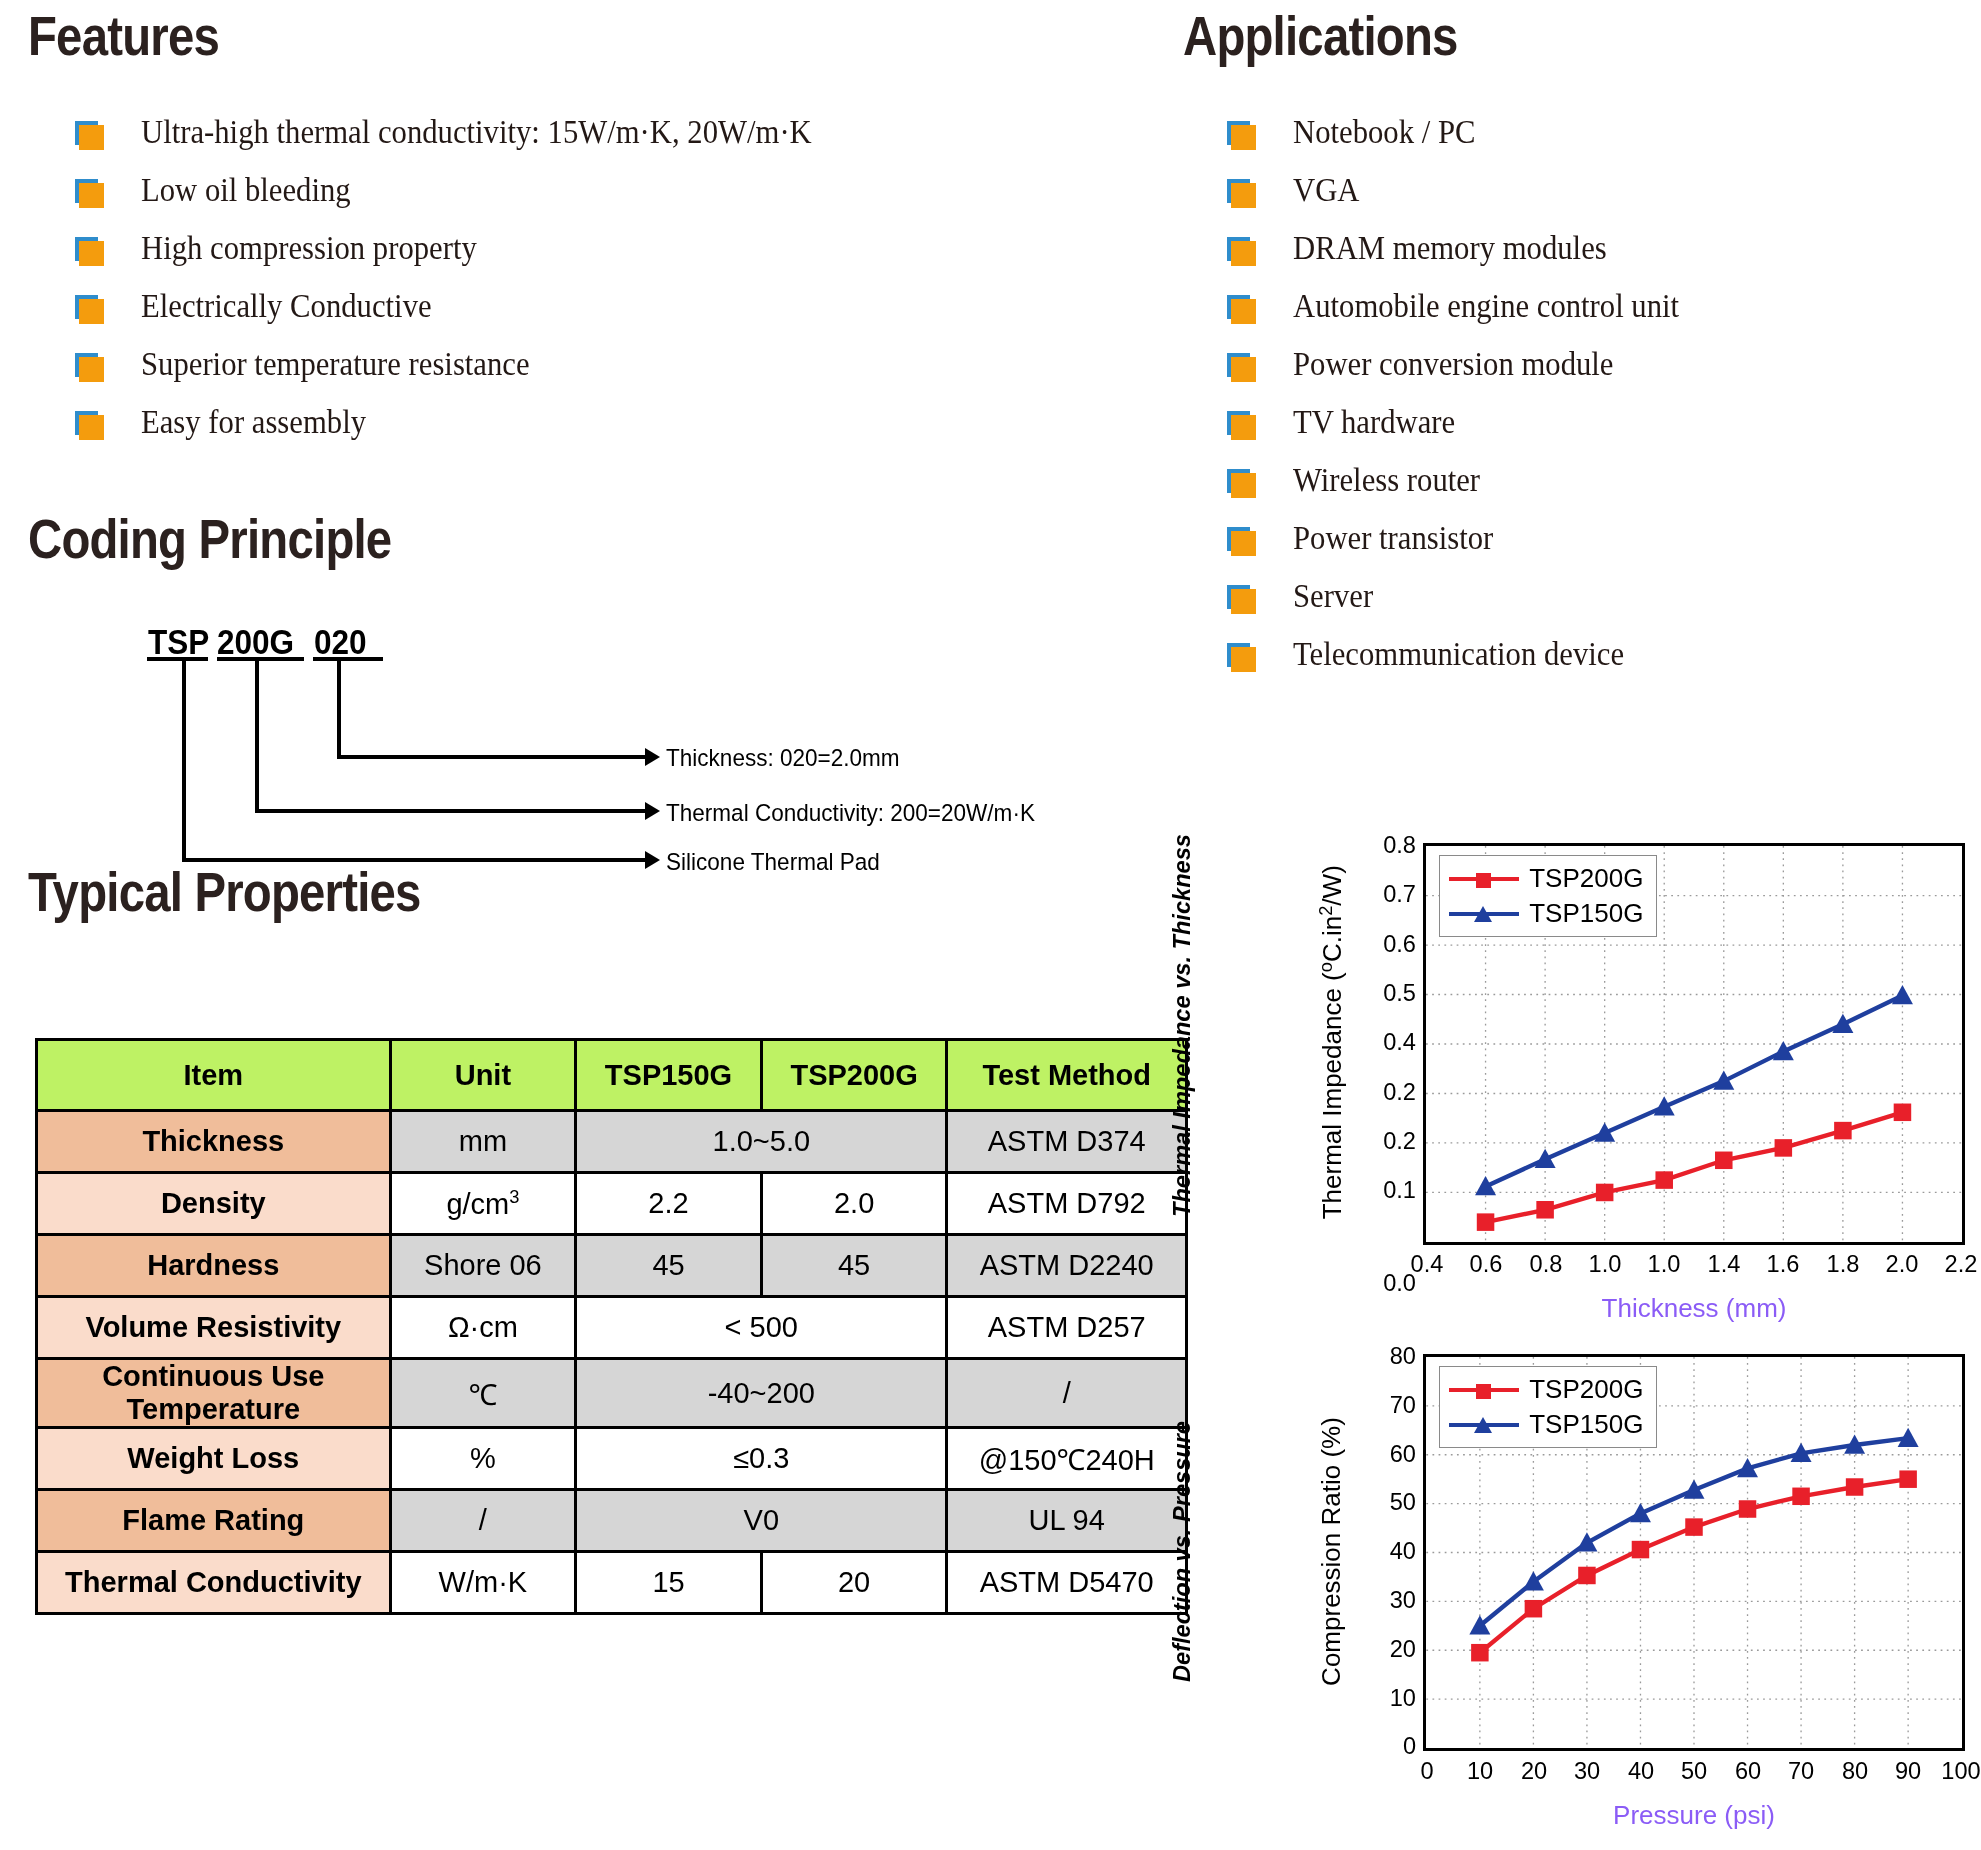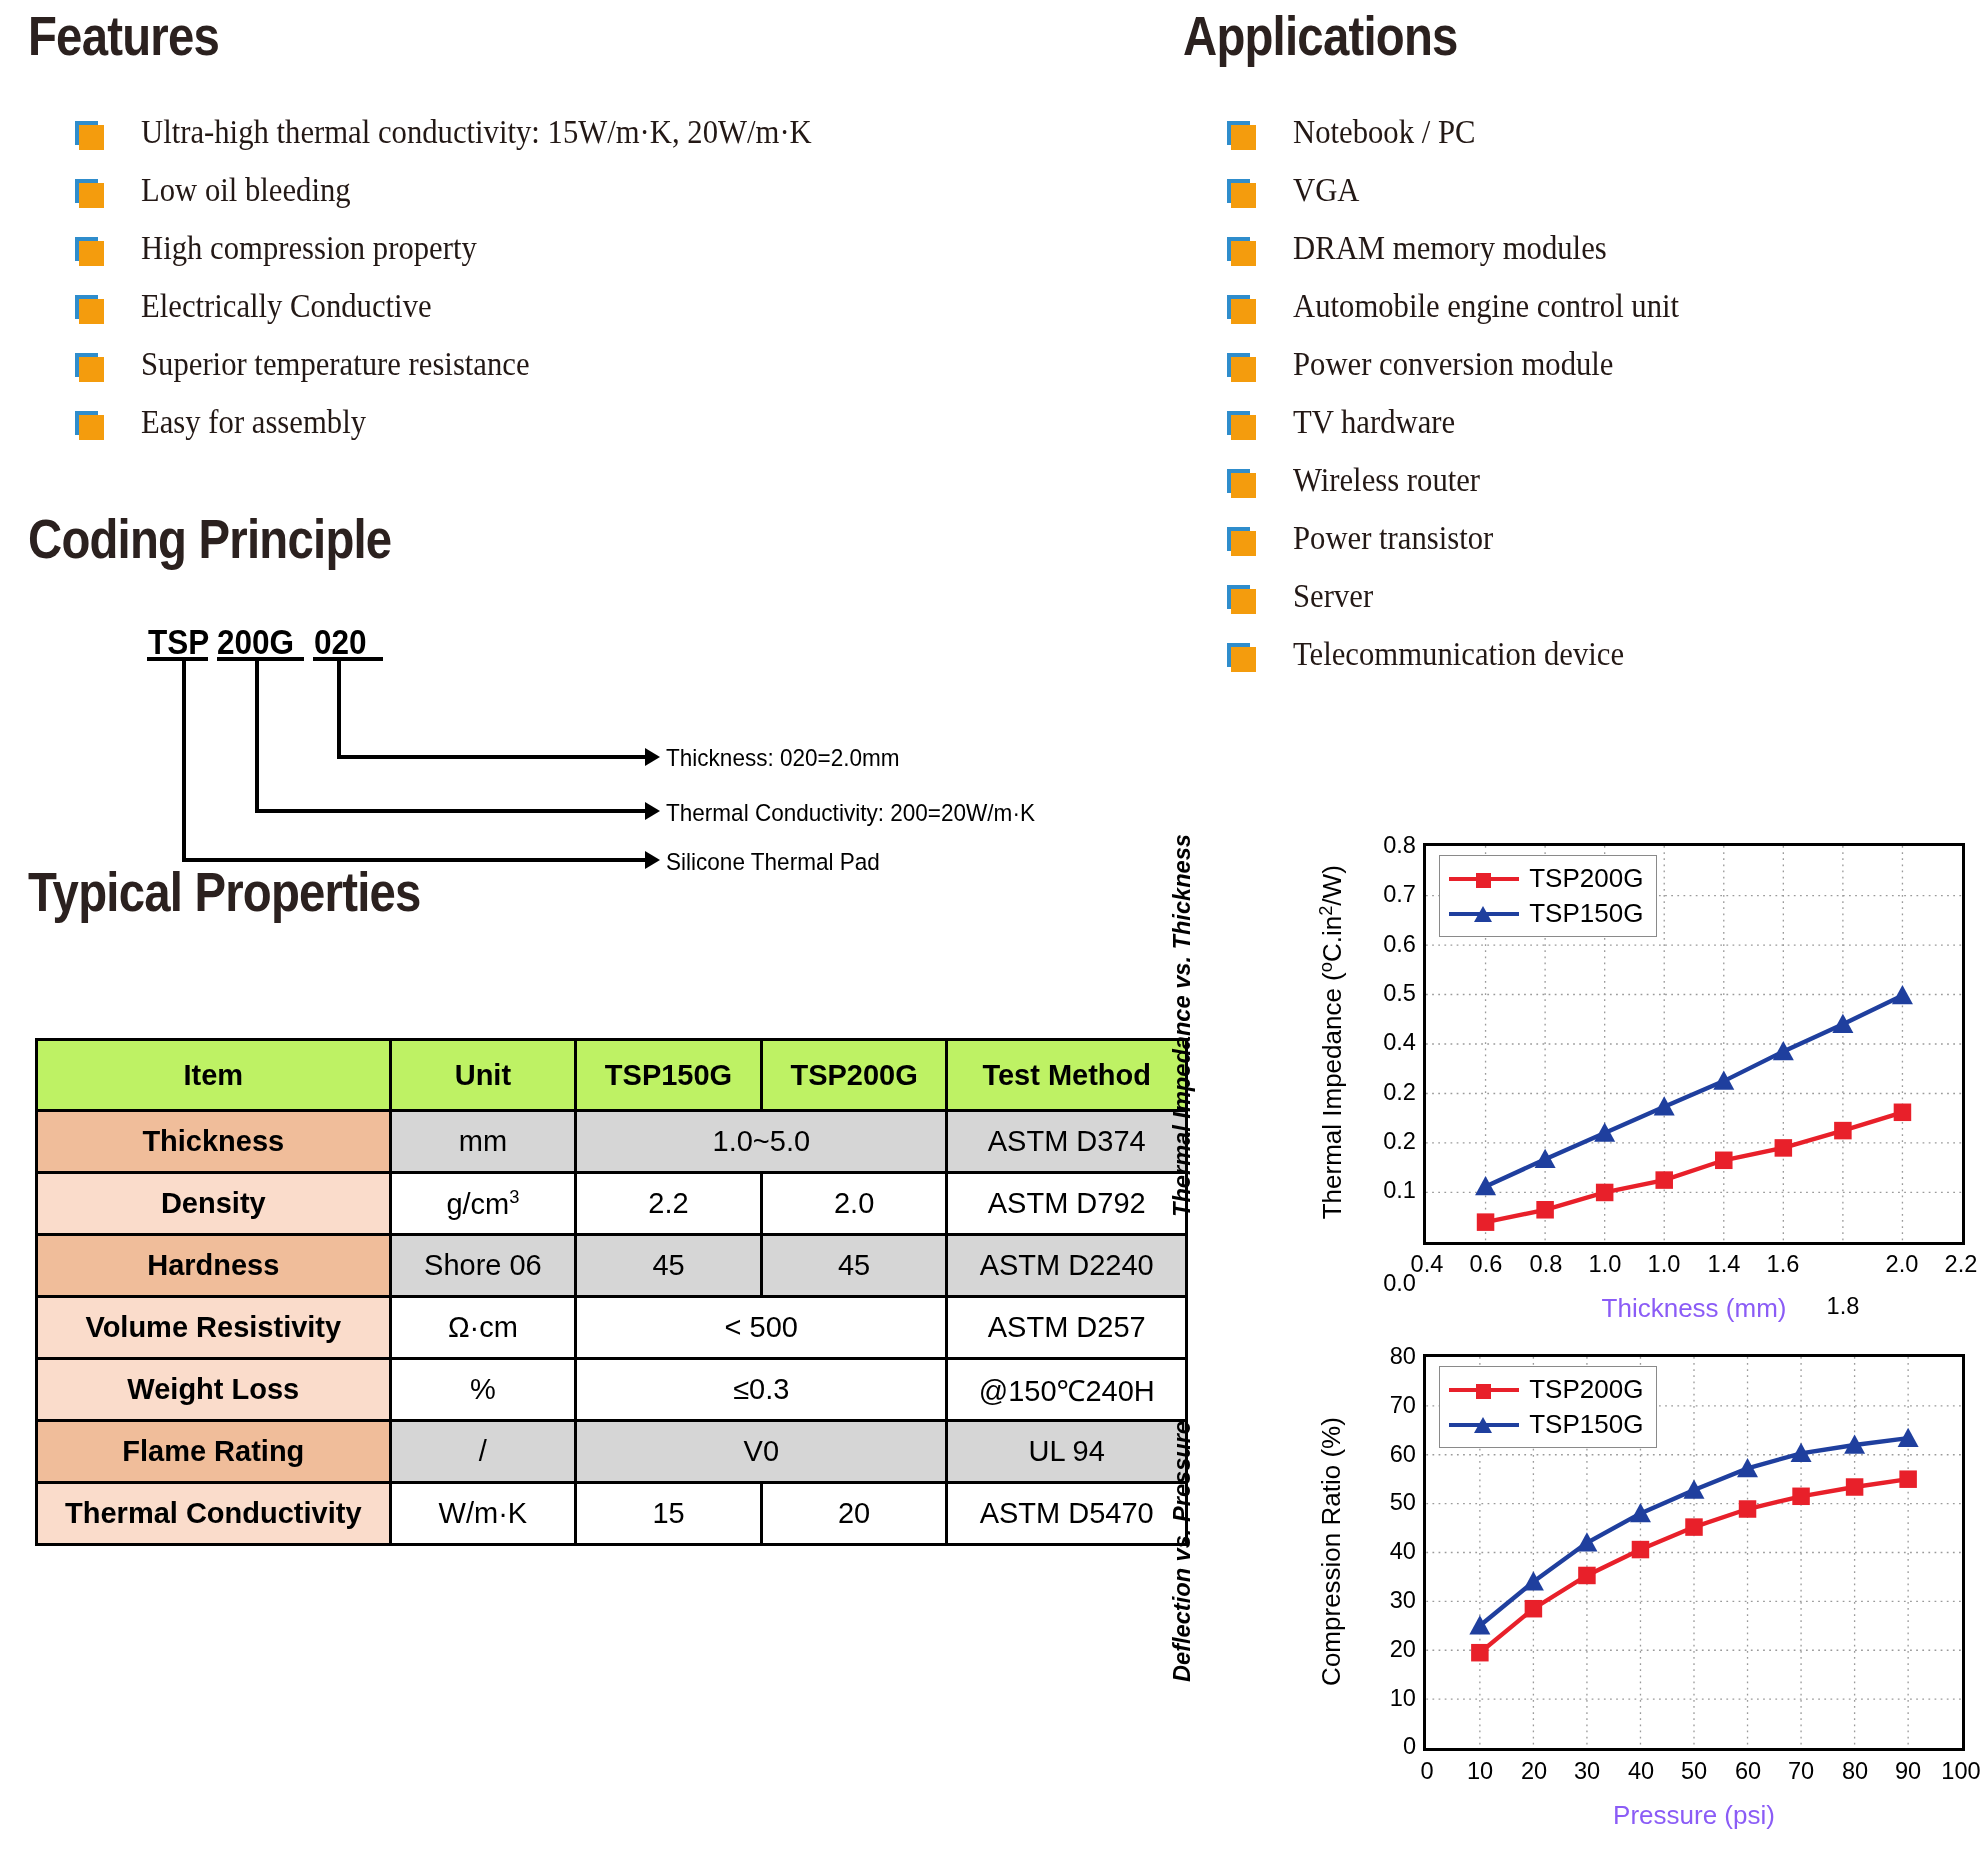--- a/index.html
+++ b/index.html
@@ -341,20 +341,29 @@
         <td class="val-cell">Shore 06</td>
         <td class="val-cell">45</td>
         <td class="val-cell">45</td>
         <td class="val-cell">ASTM D2240</td>
       </tr>
       <tr class="odd">
         <td class="item-cell">Volume Resistivity</td>
         <td class="val-cell">Ω·cm</td>
         <td class="val-cell" colspan="2">&lt; 500</td>
         <td class="val-cell">ASTM D257</td>
+      </tr>
+      <tr class="even tall">
+        <td class="item-cell">
+          <div>Continuous Use</div>
+          <div>Temperature</div>
+        </td>
+        <td class="val-cell">℃</td>
+        <td class="val-cell" colspan="2">-40~200</td>
+        <td class="val-cell">/</td>
       </tr>
       <tr class="odd">
         <td class="item-cell">Weight Loss</td>
         <td class="val-cell">%</td>
         <td class="val-cell" colspan="2">≤0.3</td>
         <td class="val-cell">@150℃240H</td>
       </tr>
       <tr class="even">
         <td class="item-cell">Flame Rating</td>
         <td class="val-cell">/</td>
@@ -437,21 +446,21 @@
     <div class="tick-label tick-y" style="left: 155px; width: 56px; top: 106px;">0.6</div>
     <div class="tick-label tick-y" style="left: 155px; width: 56px; top: 56px;">0.7</div>
     <div class="tick-label tick-y" style="left: 155px; width: 56px; top: 7px;">0.8</div>
     <div class="tick-label tick-x" style="left: 187px; width: 70px; top: 426px;">0.4</div>
     <div class="tick-label tick-x" style="left: 246px; width: 70px; top: 426px;">0.6</div>
     <div class="tick-label tick-x" style="left: 306px; width: 70px; top: 426px;">0.8</div>
     <div class="tick-label tick-x" style="left: 365px; width: 70px; top: 426px;">1.0</div>
     <div class="tick-label tick-x" style="left: 424px; width: 70px; top: 426px;">1.0</div>
     <div class="tick-label tick-x" style="left: 484px; width: 70px; top: 426px;">1.4</div>
     <div class="tick-label tick-x" style="left: 543px; width: 70px; top: 426px;">1.6</div>
-    <div class="tick-label tick-x" style="left: 603px; width: 70px; top: 426px; margin-top: 42px;">1.8</div>
+    <div class="tick-label tick-x" style="left: 603px; width: 70px; top: 426px;">1.8</div>
     <div class="tick-label tick-x" style="left: 662px; width: 70px; top: 426px;">2.0</div>
     <div class="tick-label tick-x" style="left: 721px; width: 70px; top: 426px;">2.2</div>
   </div>
 
 <div class="chart-block" id="chart2">
   <div class="outer-title" id="c2-outer" style="left: -70px; top: 202px; width: 349px; text-align: center; transform: translateX(-127px) rotate(-90deg);">Deflection vs. Pressure</div>
   <div class="axis-title-y" id="c2-ylab" style="left: 35px; top: 200px; width: 349px; text-align: center; transform: translateX(-83px) rotate(-90deg);">Compression Ratio (%)</div>
   <div class="plot-frame" id="c2-frame" style="left: 218px; top: 17.5px; width: 542px; height: 397px;">
     <svg id="c2-svg" width="100%" height="100%" style="display:block" viewBox="0 0 612 447">
         <line x1="61.2" y1="0" x2="61.2" y2="447" stroke="#9a9a9a" stroke-width="1.5" stroke-dasharray="2 5"></line>

